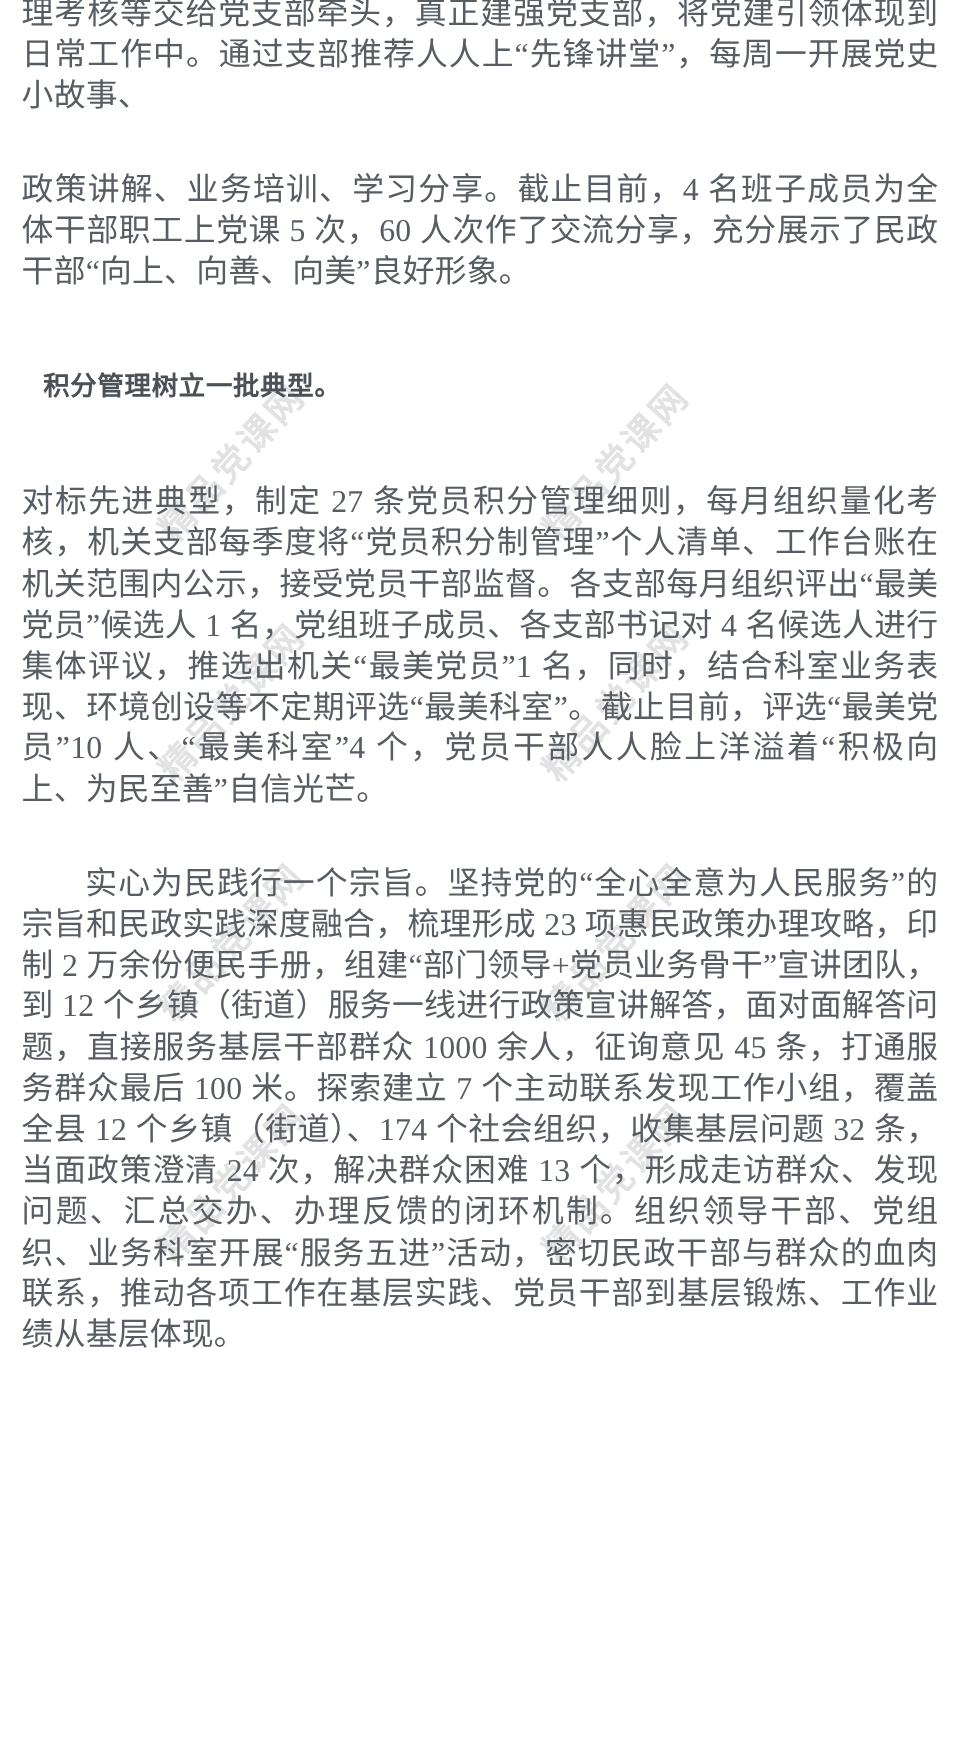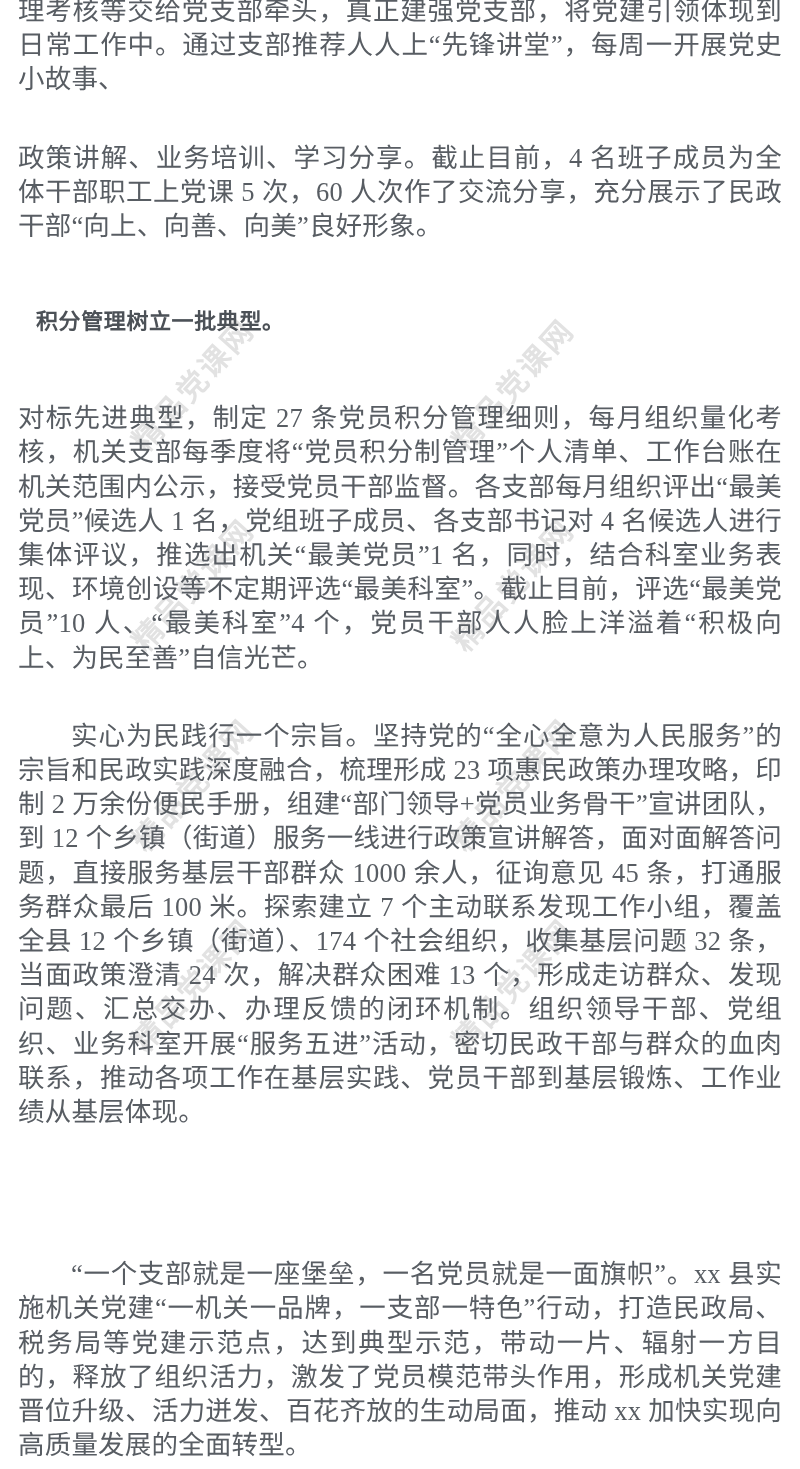--- a/index.html
+++ b/index.html
@@ -106,17 +106,16 @@
   <div class="block-spacer-md"></div>
 
   <p class="doc-block">对标先进典型，制定 27 条党员积分管理细则，每月组织量化考核，机关支部每季度将“党员积分制管理”个人清单、工作台账在机关范围内公示，接受党员干部监督。各支部每月组织评出“最美党员”候选人 1 名，党组班子成员、各支部书记对 4 名候选人进行集体评议，推选出机关“最美党员”1 名，同时，结合科室业务表现、环境创设等不定期评选“最美科室”。截止目前，评选“最美党员”10 人、“最美科室”4 个，党员干部人人脸上洋溢着“积极向上、为民至善”自信光芒。</p>
 
   <div class="block-spacer-md"></div>
 
   <p class="doc-block doc-indent">实心为民践行一个宗旨。坚持党的“全心全意为人民服务”的宗旨和民政实践深度融合，梳理形成 23 项惠民政策办理攻略，印制 2 万余份便民手册，组建“部门领导+党员业务骨干”宣讲团队，到 12 个乡镇（街道）服务一线进行政策宣讲解答，面对面解答问题，直接服务基层干部群众 1000 余人，征询意见 45 条，打通服务群众最后 100 米。探索建立 7 个主动联系发现工作小组，覆盖全县 12 个乡镇（街道）、174 个社会组织，收集基层问题 32 条，当面政策澄清 24 次，解决群众困难 13 个，形成走访群众、发现问题、汇总交办、办理反馈的闭环机制。组织领导干部、党组织、业务科室开展“服务五进”活动，密切民政干部与群众的血肉联系，推动各项工作在基层实践、党员干部到基层锻炼、工作业绩从基层体现。</p>
 
   <div class="block-spacer-xl"></div>
 
-  <p class="doc-block doc-indent">“一个支部就是一座堡垒，一名党员就是一面旗帜”。xx 县实施机关党建“一机关一品牌，一支部一特色”行动，打造民政局、税务局等党建示范点，达到典型示范，带动一片、辐射一方目的，释放了组织活力，激发了党员模范带头作用，形成机关党建晋位升级、活力迸发、百花齐放的生动局面，推动 xx 加快实现向高质量发展的全面转型。</p>
 
   <div class="block-spacer-lg"></div>
 
 </div>
 
 </body></html>

